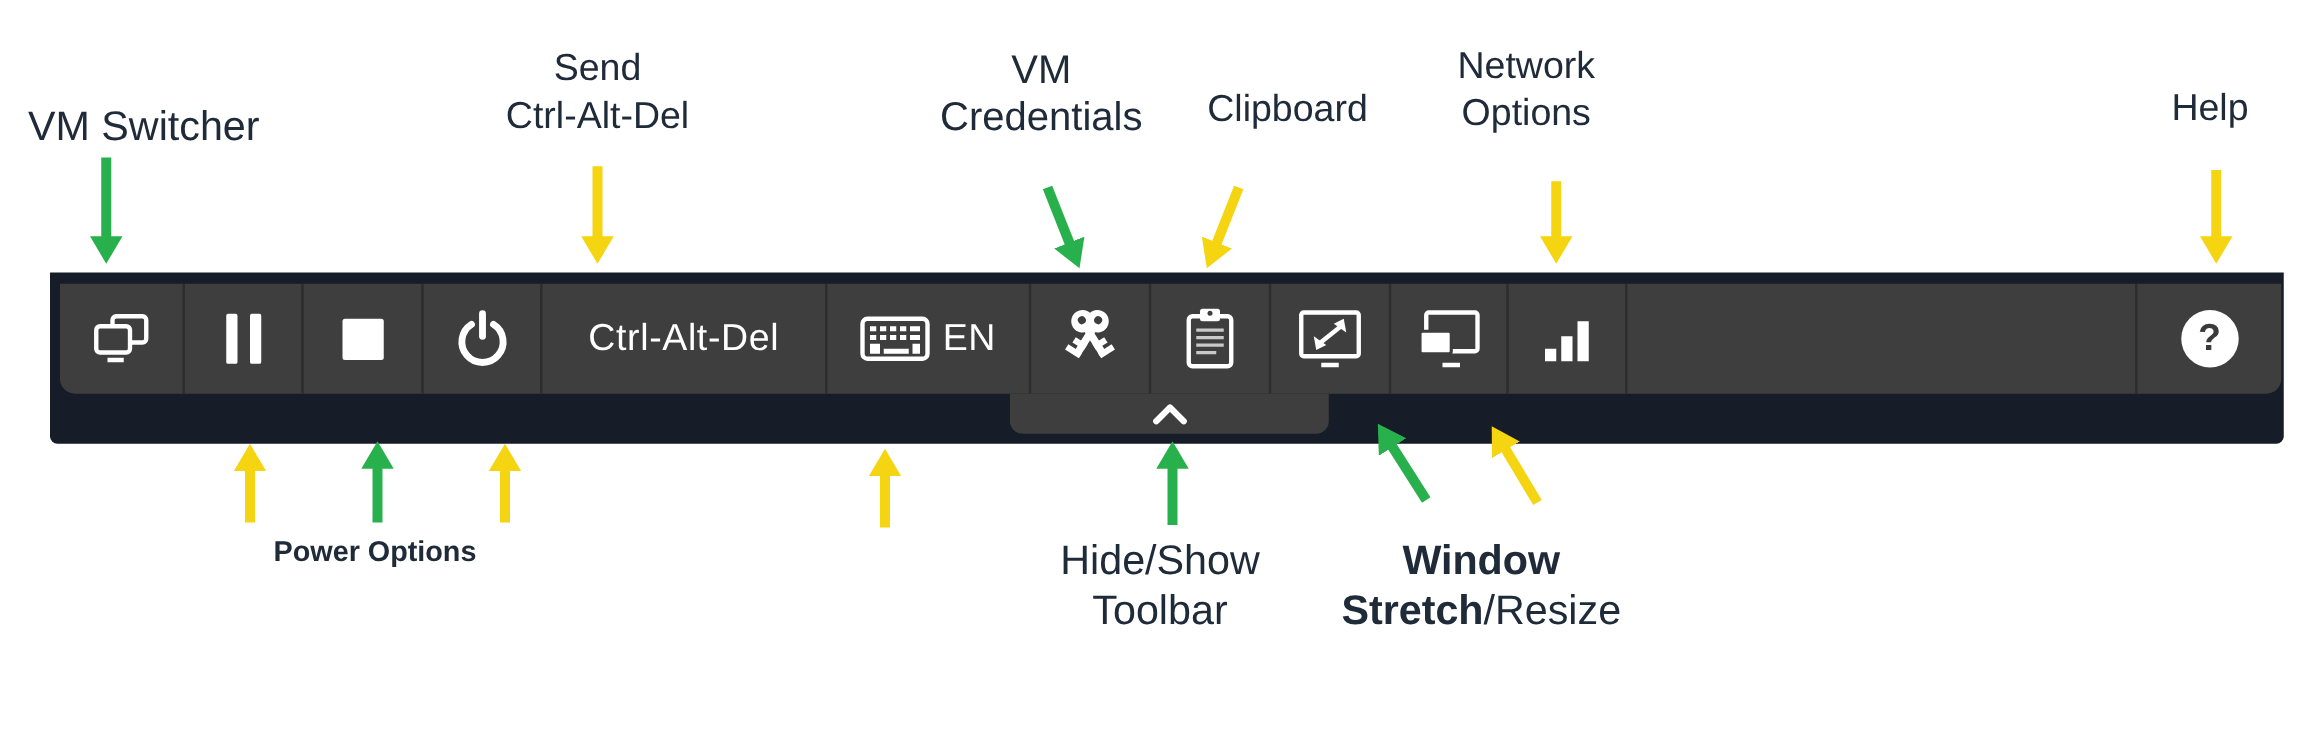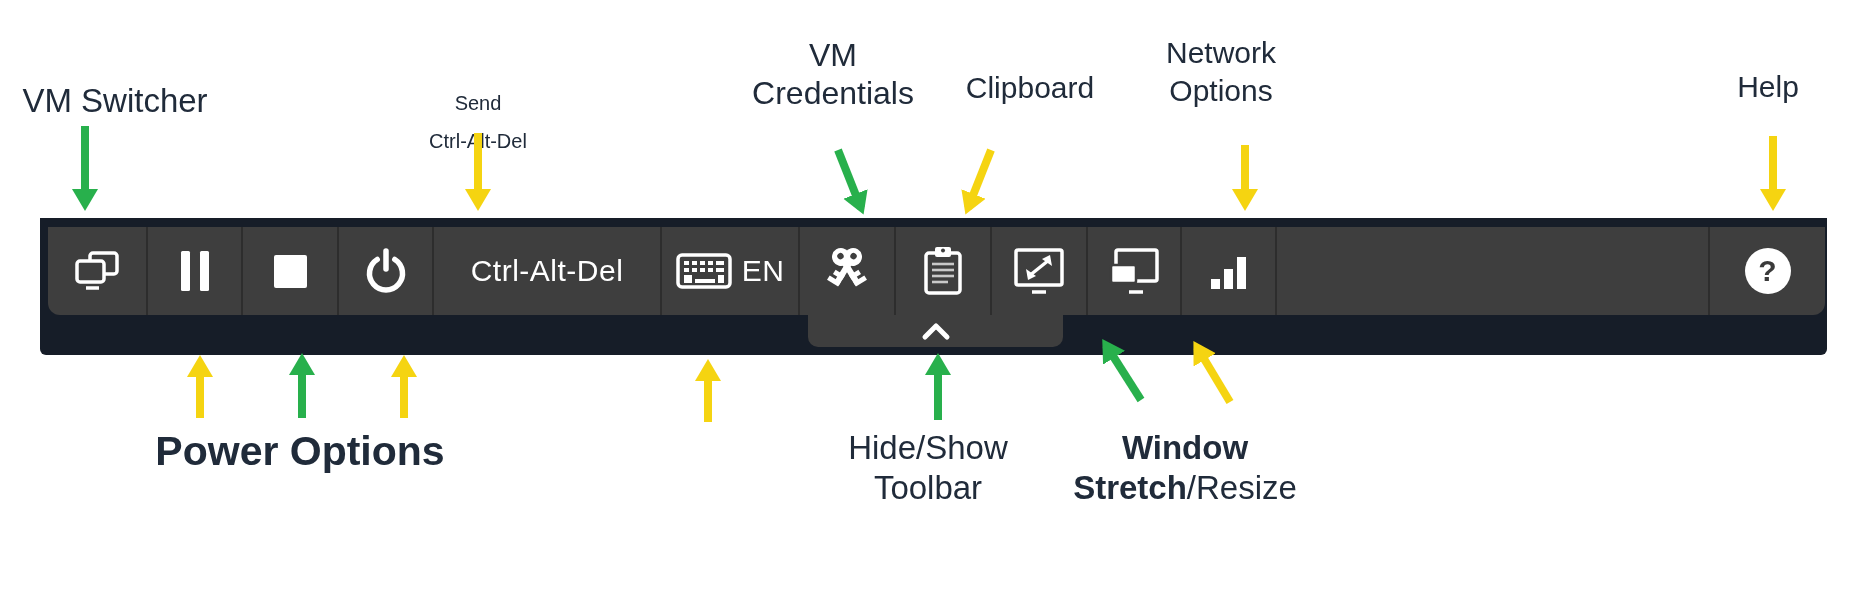--- a/index.html
+++ b/index.html
@@ -74,21 +74,21 @@
       <svg width="46" height="46" viewBox="0 0 46 46">
         <path d="M14.2,11.5 A16.5,16.5 0 1 0 31.8,11.5" fill="none" stroke="#fff" stroke-width="5.5" stroke-linecap="round"></path>
         <line x1="23" y1="3" x2="23" y2="21" stroke="#fff" stroke-width="5.5" stroke-linecap="round"></line>
       </svg>
     </div>
 
     <div class="tbtn" style="width:228px">
       <span class="tb-text">Ctrl-Alt-Del</span>
     </div>
 
-    <div class="tbtn" style="width:138px">
+    <div class="tbtn" style="width:163px">
       <svg width="56" height="40" viewBox="0 0 56 40">
         <rect x="2" y="4" width="52" height="32" rx="4" fill="none" stroke="#fff" stroke-width="3.5"></rect>
         <g fill="#fff">
           <rect x="8" y="10" width="5" height="4"></rect>
             <rect x="16" y="10" width="5" height="4"></rect>
           <rect x="24" y="10" width="5" height="4"></rect>
             <rect x="32" y="10" width="5" height="4"></rect>
           <rect x="40" y="10" width="8" height="4"></rect>
           <rect x="8" y="17" width="5" height="4"></rect>
             <rect x="16" y="17" width="5" height="4"></rect>
@@ -170,41 +170,41 @@
   </div>
 
   <div class="tab">
     <svg width="42" height="26" viewBox="0 0 42 26">
       <polyline points="10,19 21,8 32,19" fill="none" stroke="#fff" stroke-width="5" stroke-linecap="round" stroke-linejoin="round"></polyline>
     </svg>
   </div>
 
   <div class="lbl b" style="left:0px;top:82px;width:230px;font-size:33px;">VM Switcher</div>
 
-  <div class="lbl reg" style="left:358px;top:36px;width:240px;font-size:20px;line-height:38px;margin-top:48px;">
+  <div class="lbl reg" style="left:358px;top:36px;width:240px;font-size:30px;line-height:38px;">
     <div>Send</div>
     <div>Ctrl-Alt-Del</div>
   </div>
 
   <div class="lbl b" style="left:713px;top:36px;width:240px;font-size:32px;line-height:38px;">
     <div>VM</div>
     <div>Credentials</div>
   </div>
 
   <div class="lbl reg" style="left:930px;top:71px;width:200px;font-size:30px;text-align:center;">Clipboard</div>
 
   <div class="lbl reg" style="left:1121px;top:34px;width:200px;font-size:30px;line-height:38px;">
     <div>Network</div>
     <div>Options</div>
   </div>
 
   <div class="lbl reg" style="left:1668px;top:70px;width:200px;font-size:30px;">Help</div>
 
   <div class="lbl" style="left:140px;top:428px;width:320px;">
-    <div class="b" style="font-size:41px;">Power Options</div>
+    <div class="b" style="font-size:23px;">Power Options</div>
   </div>
 
 
   <div class="lbl b" style="left:798px;top:428px;width:260px;font-size:33px;line-height:40px;">
     <div>Hide/Show</div>
     <div>Toolbar</div>
   </div>
 
   <div class="lbl" style="left:1035px;top:428px;width:300px;font-size:33px;line-height:40px;">
     <div class="b">Window</div>

